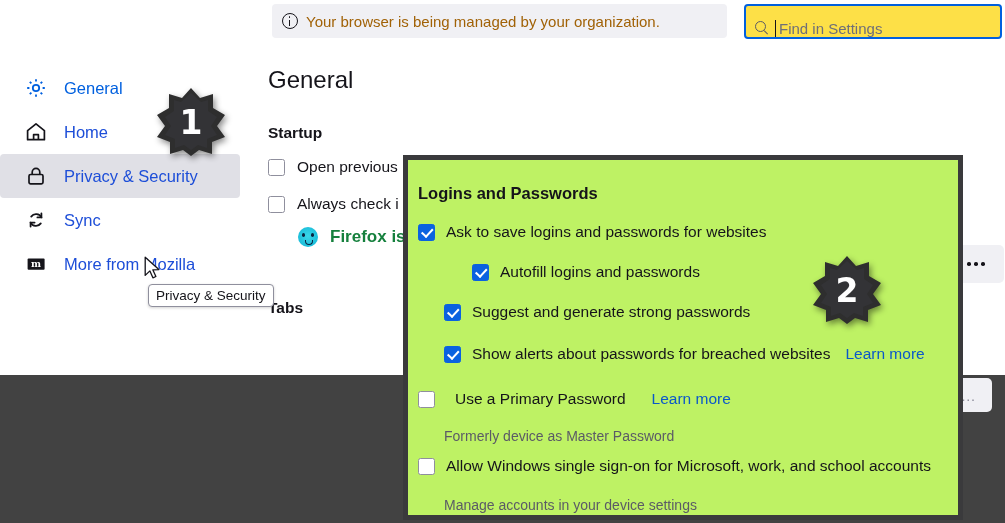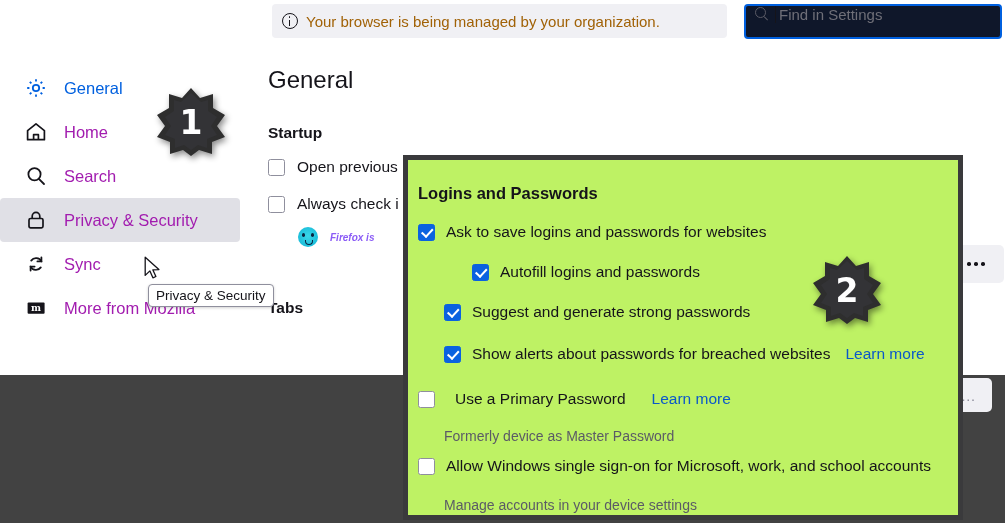--- a/index.html
+++ b/index.html
@@ -55,24 +55,24 @@
     font-size: 15px;
     color: #a16207;
     white-space: nowrap;
   }
 
   
   #search-box {
     position: absolute;
     left: 744px; top: 4px;
     width: 258px; height: 35px;
-    background: #0f172a;
+    background: #fde047;
     border: 2px solid #0060df;
     border-radius: 4px;
-    display: flex; align-items: flex-start;
+    display: flex; align-items: flex-end;
     padding-left: 8px;
   }
   #search-icon { width: 17px; height: 17px; flex: 0 0 17px; position: relative; }
   #search-icon::before {
     content: ""; position: absolute; left: 1px; top: 1px;
     width: 9px; height: 9px; border: 1.4px solid #5b5b66; border-radius: 50%;
   }
   #search-icon::after {
     content: ""; position: absolute; left: 9.5px; top: 10px;
     width: 5px; height: 1.4px; background: #5b5b66;
@@ -95,21 +95,21 @@
   .nav-item {
     position: relative;
     display: flex; align-items: center;
     height: 44px;
     padding-left: 24px;
     gap: 16px;
     border-radius: 4px;
   }
   .nav-item .nav-label {
     font-size: 16.5px;
-    color: #a21caf;
+    color: #1d4ed8;
     white-space: nowrap;
   }
   .nav-item.selected-color .nav-label { color: #0060df; }
   .nav-item.active-row { background: #e0e0e6; margin-right: 10px; }
   .nav-ico { width: 24px; height: 24px; flex: 0 0 24px; position: relative; }
 
   
   #content { position: absolute; left: 268px; top: 66px; width: 700px; }
   #page-title-el { font-size: 24px; color: #15141a; font-weight: 400; }
   .section-head {
@@ -138,21 +138,21 @@
     left: 4px; top: 6px; width: 3px; height: 3.5px;
     border-radius: 50%; background: #0b2440;
     box-shadow: 9px 0 0 0 #0b2440;
   }
   #firefox-icon::after {
     content: ""; position: absolute;
     left: 7px; top: 12.5px; width: 6px; height: 4px;
     border: 1.4px solid #0b2440; border-top: none;
     border-radius: 0 0 6px 6px;
   }
-  #firefox-label { font-size: 10px; font-weight: bold; color: #8b5cf6; white-space: nowrap; font-style: italic; }
+  #firefox-label { font-size: 17px; font-weight: bold; color: #15803d; white-space: nowrap; }
 
   
   #ellipsis-button {
     position: absolute;
     left: 948px; top: 245px;
     width: 56px; height: 38px;
     background: #f0f0f4;
     border-radius: 5px;
     display: flex; align-items: center; justify-content: center;
     gap: 3.5px;
@@ -271,29 +271,20 @@
     <div class="nav-item">
       <span class="nav-ico">
         <svg width="24" height="24" viewBox="0 0 24 24" fill="none" stroke="#15141a" stroke-width="1.7" stroke-linejoin="round">
           <path d="M3.6 10.6 12 3.8l8.4 6.8v9.1H3.6z"></path>
           <path d="M9.6 19.7v-5h4.8v5"></path>
         </svg>
       </span>
       <span class="nav-label">Home</span>
     </div>
 
-    <div class="nav-item">
-      <span class="nav-ico">
-        <svg width="24" height="24" viewBox="0 0 24 24" fill="none" stroke="#15141a" stroke-width="1.8" stroke-linecap="round">
-          <circle cx="10.5" cy="10.3" r="6.1"></circle>
-          <path d="M15.1 15.1 20 20"></path>
-        </svg>
-      </span>
-      <span class="nav-label">Search</span>
-    </div>
 
     <div class="nav-item active-row">
       <span class="nav-ico">
         <svg width="24" height="24" viewBox="0 0 24 24" fill="none" stroke="#15141a" stroke-width="1.7" stroke-linejoin="round">
           <rect x="5" y="10.5" width="14" height="9.4" rx="1.6"></rect>
           <path d="M8.2 10.5V8.2a3.8 3.8 0 0 1 7.6 0v2.3"></path>
         </svg>
       </span>
       <span class="nav-label">Privacy &amp; Security</span>
     </div>

